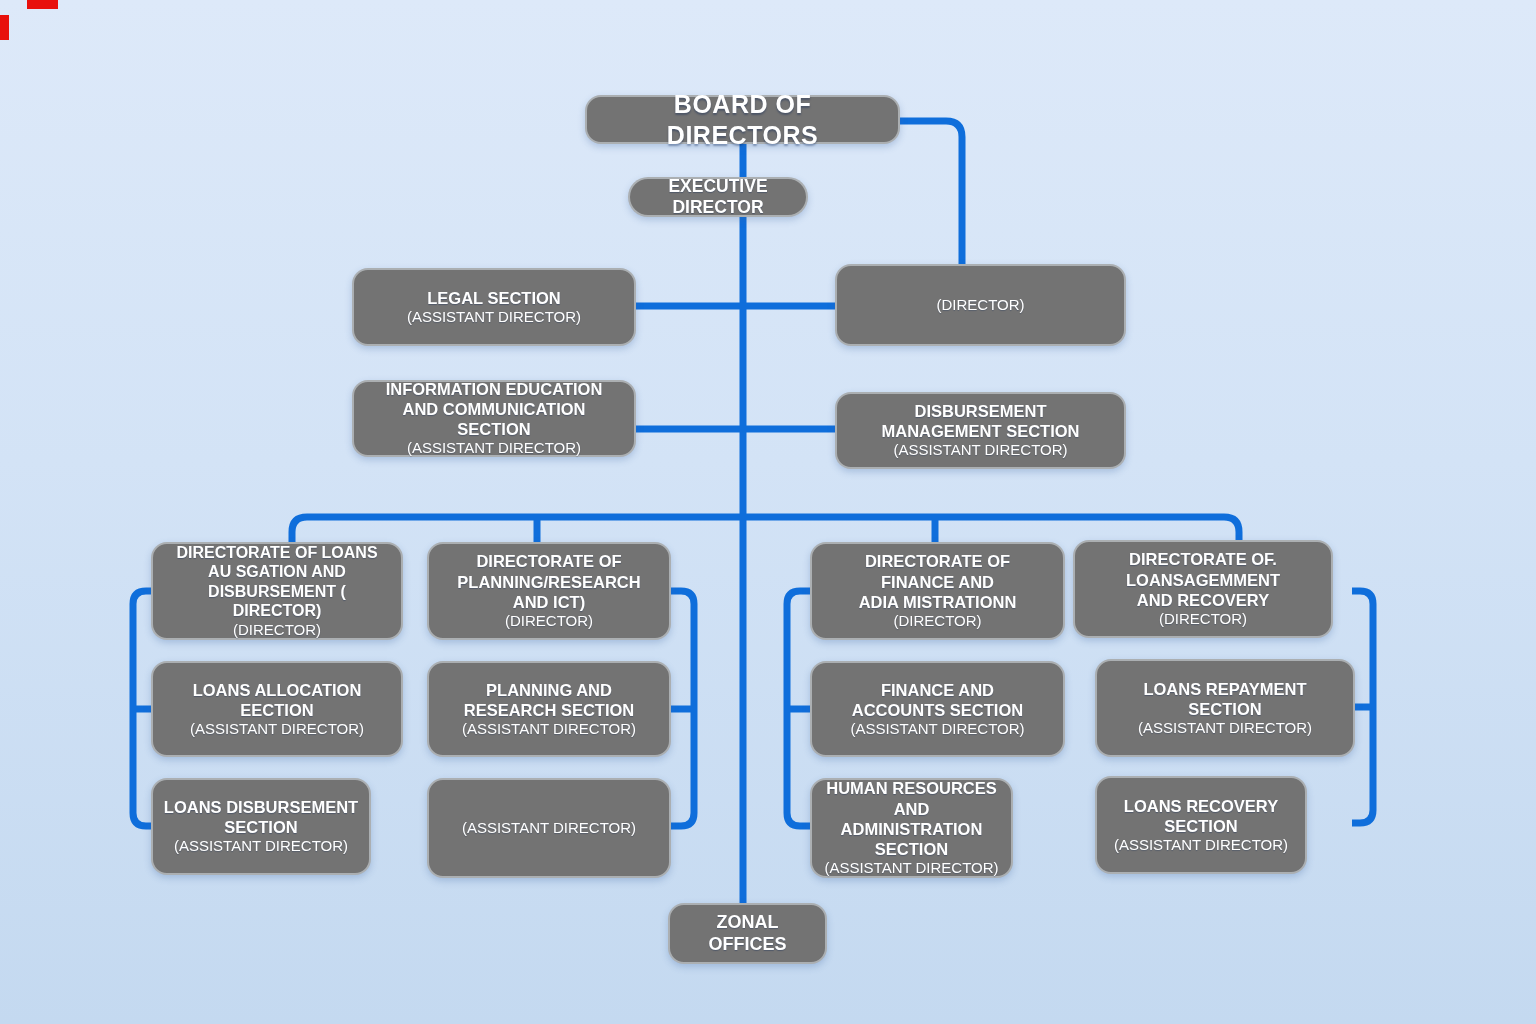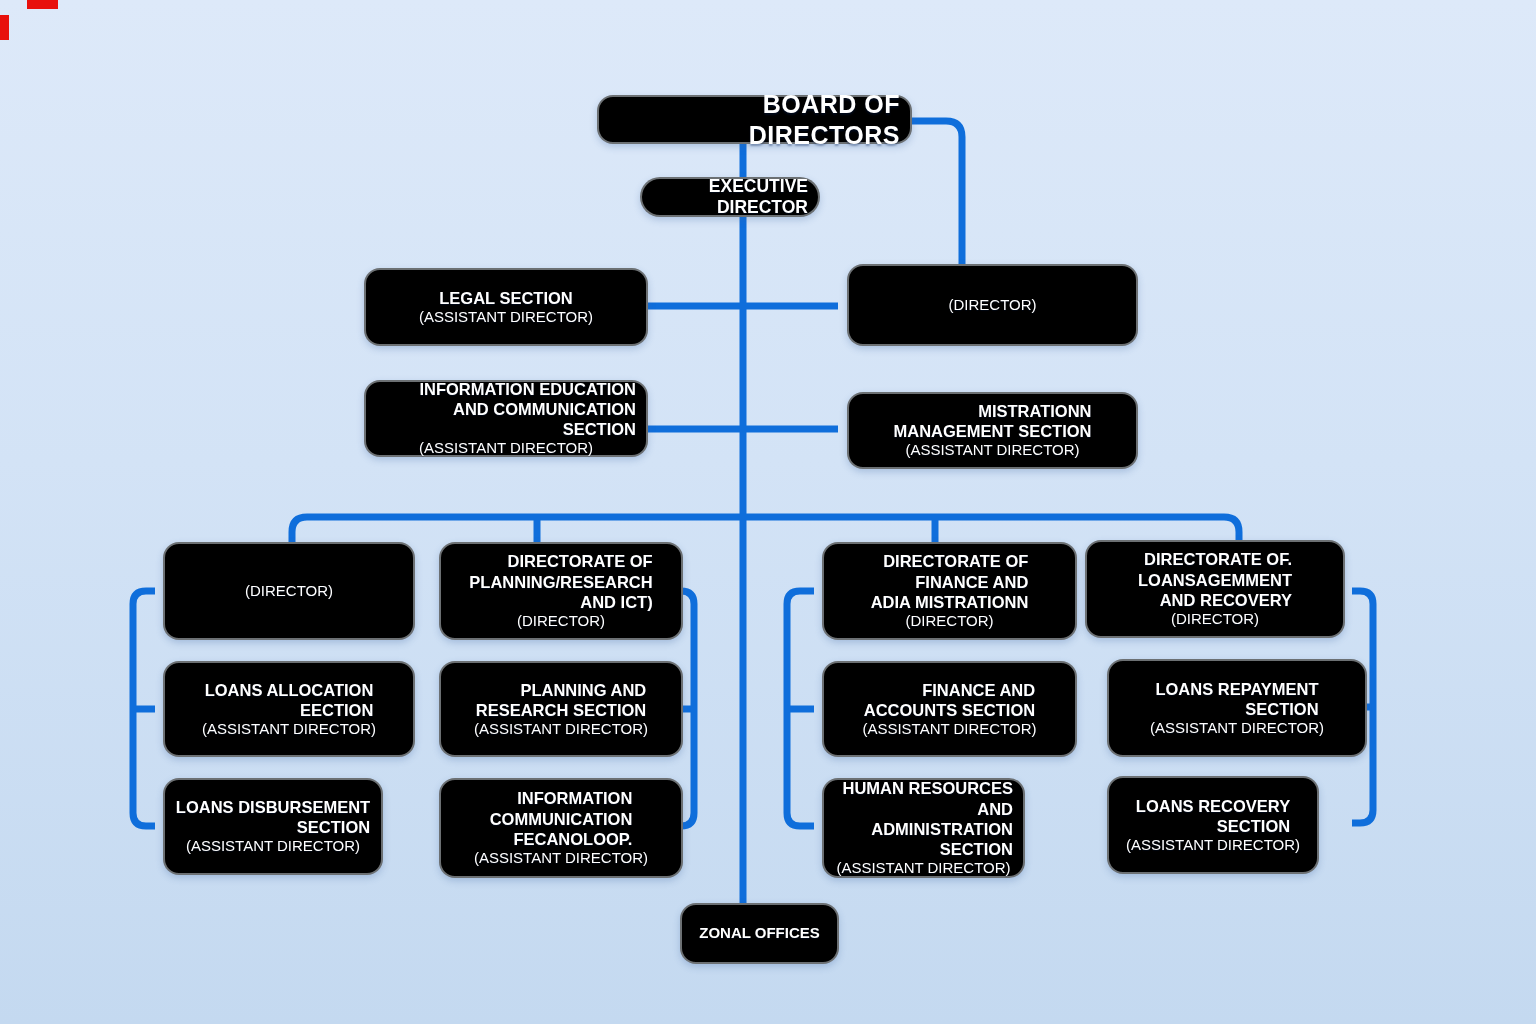--- a/index.html
+++ b/index.html
@@ -6,28 +6,27 @@
   body{
     width:1536px;height:1024px;overflow:hidden;position:relative;
     font-family:"Liberation Sans", sans-serif;
     background:linear-gradient(180deg,#dde9f9 0%,#d3e3f6 45%,#c4d9f0 100%);
   }
   .stage{position:absolute;inset:0;width:1536px;height:1024px;}
   svg.wires{position:absolute;left:0;top:0;z-index:1;}
   svg.wires path{fill:none;stroke-width:7;stroke:#0f6edb;}
   .node{
     position:absolute;z-index:2;box-sizing:border-box;
-    background:#000000;
+    background:#737373;
     border:2px solid rgba(240,248,255,0.45);
     border-radius:16px;
     color:#ffffff;
     display:flex;flex-direction:column;align-items:center;justify-content:center;
-    text-align:right;padding:6px 10px;
+    text-align:center;padding:6px 10px;
     box-shadow:0 3px 7px rgba(60,100,160,0.28);
-    margin-left:12px;
   }
   .title{
     font-weight:700;font-size:16.5px;line-height:1.22;white-space:pre-line;
     text-shadow:0 1px 1px rgba(0,30,80,0.30);
   }
   .title.xl{font-size:25px;letter-spacing:0.5px;text-shadow:0 2px 2px rgba(0,30,80,0.35);}
   .title.lg{font-size:17.5px;}
   .sub{
     font-weight:400;font-size:15px;line-height:1.25;
     text-shadow:0 1px 1px rgba(0,30,80,0.25);
@@ -89,26 +88,29 @@
     <div class="sub">(DIRECTOR)</div>
   </div>
 
   <div class="node" style="left:352px;top:380px;width:284px;height:77px">
     <div class="title">INFORMATION  EDUCATION
 AND COMMUNICATION SECTION</div>
     <div class="sub">(ASSISTANT DIRECTOR)</div>
   </div>
 
   <div class="node" style="left:835px;top:392px;width:291px;height:77px">
-    <div class="title">MISTRATIONN
+    <div class="title">DISBURSEMENT
 MANAGEMENT SECTION</div>
     <div class="sub">(ASSISTANT DIRECTOR)</div>
   </div>
 
   <div class="node" style="left:151px;top:542px;width:252px;height:98px">
+    <div class="title" style="font-size:16px">DIRECTORATE OF LOANS
+AU SGATION AND
+DISBURSEMENT ( DIRECTOR)</div>
     <div class="sub">(DIRECTOR)</div>
   </div>
 
   <div class="node" style="left:427px;top:542px;width:244px;height:98px">
     <div class="title">DIRECTORATE OF
 PLANNING/RESEARCH
 AND ICT)</div>
     <div class="sub">(DIRECTOR)</div>
   </div>
 
@@ -150,36 +152,33 @@
     <div class="sub">(ASSISTANT DIRECTOR)</div>
   </div>
 
   <div class="node" style="left:151px;top:778px;width:220px;height:97px">
     <div class="title">LOANS DISBURSEMENT
 SECTION</div>
     <div class="sub">(ASSISTANT DIRECTOR)</div>
   </div>
 
   <div class="node" style="left:427px;top:778px;width:244px;height:100px">
-    <div class="title">INFORMATION
-COMMUNICATION
-FECANOLOOP.</div>
     <div class="sub">(ASSISTANT DIRECTOR)</div>
   </div>
 
   <div class="node" style="left:810px;top:778px;width:203px;height:100px">
     <div class="title">HUMAN RESOURCES
 AND ADMINISTRATION
 SECTION</div>
     <div class="sub">(ASSISTANT DIRECTOR)</div>
   </div>
 
   <div class="node" style="left:1095px;top:776px;width:212px;height:98px">
     <div class="title">LOANS RECOVERY
 SECTION</div>
     <div class="sub">(ASSISTANT DIRECTOR)</div>
   </div>
 
   <div class="node" style="left:668px;top:903px;width:159px;height:61px">
-    <div class="title lg" style="font-size:15px">ZONAL OFFICES</div>
+    <div class="title lg" style="font-size:18px">ZONAL OFFICES</div>
   </div>
 
 </div>
 
 </body></html>

